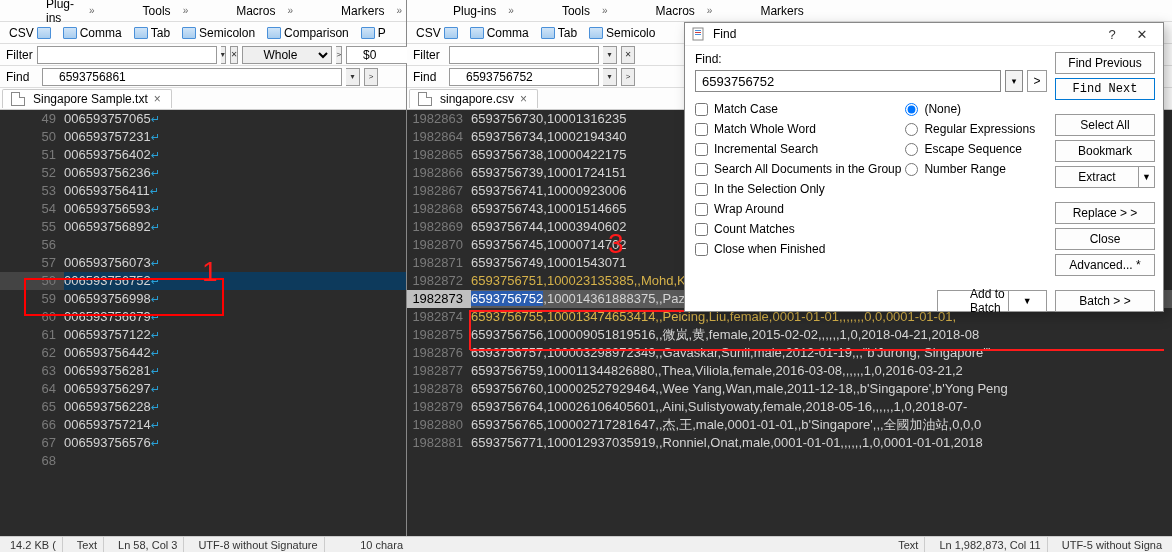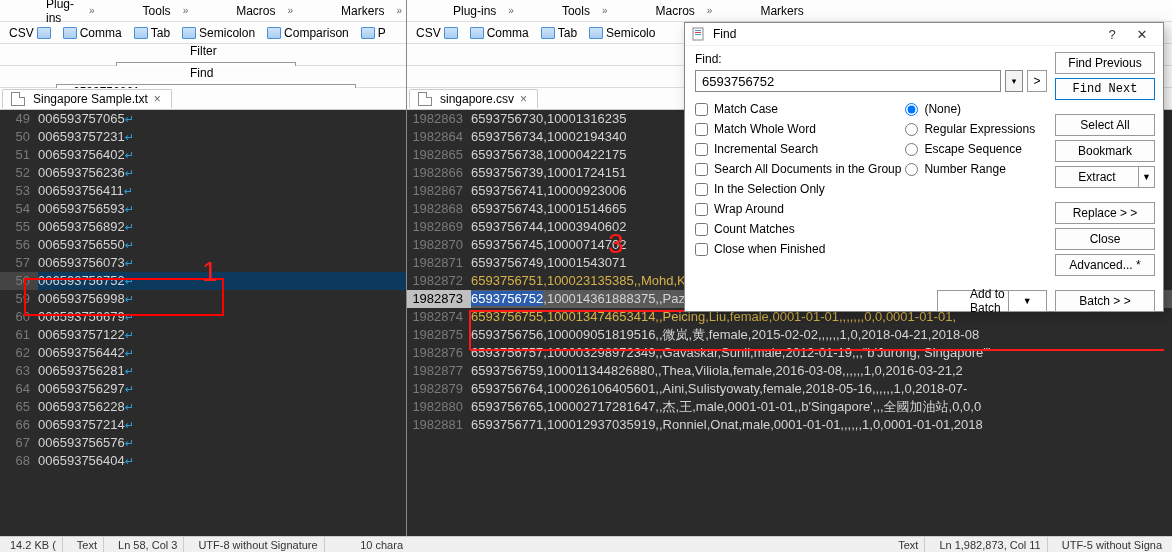--- a/index.html
+++ b/index.html
@@ -3,36 +3,36 @@
 <meta charset="utf-8">
 <style>
   * { box-sizing: border-box; margin: 0; padding: 0; font-family: "Segoe UI", Tahoma, sans-serif; }
   body { width: 1172px; height: 552px; overflow: hidden; background:#f0f0f0; position:relative; font-size:12px; color:#000;}
   .menubar { display:flex; align-items:center; height:22px; background:#fdfdfd; border-bottom:1px solid #ddd; padding-left:6px; gap:4px;}
   .menubar .mitem { padding:2px 4px; cursor:default;margin-left:36px;}
   .menubar .chev { color:#666; font-size:10px; padding:0 4px;}
   .csvbar { display:flex; align-items:center; height:22px; background:#fdfdfd; border-bottom:1px solid #ddd; padding-left:6px; gap:2px;}
   .csvbar .csvitem { display:flex; align-items:center; gap:3px; padding:0 6px 0 2px; border:1px solid transparent; cursor:default;}
   .csvbar .csvitem .csvicon { width:14px; height:12px; border:1px solid #4a90d9; background:linear-gradient(#cfe4f8,#a8cdef); border-radius:1px;}
-  .filterbar, .findbar { display:flex; align-items:center; height:22px; background:#fdfdfd; border-bottom:1px solid #ddd; padding-left:6px; gap:4px;flex-direction:column;}
+  .filterbar, .findbar { display:flex; align-items:center; height:22px; background:#fdfdfd; border-bottom:1px solid #ddd; padding-left:6px; gap:4px;}
   .filterbar .lbl, .findbar .lbl { width:32px; }
   .filterbar input, .findbar input, .filterbar select { height:18px; border:1px solid #999; padding:0 16px; font-size:12px;}
   .dd { width:14px; height:18px; border:1px solid #999; border-left:none; background:#eee; display:flex; align-items:center; justify-content:center; font-size:8px; color:#333;}
   .tabbar { display:flex; align-items:center; height:22px; background:#fdfdfd; border-bottom:1px solid #ccc; padding-left:2px;}
   .tabbar .fileicon { width:14px; height:14px; background:#fff; border:1px solid #888; position:relative; margin-right:4px;}
   .tabbar .fileicon::after{content:""; position:absolute; top:-1px; right:-1px; width:5px; height:5px; background:#fff; border-left:1px solid #888; border-bottom:1px solid #888;}
   .tabbar .tab { display:flex; align-items:center; padding:2px 8px; border-top:1px solid #ccc; border-left:1px solid #ccc; border-right:1px solid #ccc; background:#fff; border-radius:2px 2px 0 0; gap:4px;}
   .tabbar .tab .closex { color:#666; cursor:pointer; padding:0 2px;}
   .splitter { display:flex; height:calc(100% - 22px - 16px); }
   .pane { display:flex; flex-direction:column; height:100%; position:relative;}
   .pane.left { width:407px; border-right:1px solid #888;}
   .pane.right { width:765px; }
   .editor { flex:1; background:#2b2b2b; color:#d4d4d4; font-family: Consolas, "Courier New", monospace; font-size:13px; overflow:hidden; position:relative;}
   .editor .row { display:flex; height:18px; line-height:18px; white-space:pre;}
-  .editor .ln { width:38px; text-align:right; padding-right:8px; color:#7a7a7a; background:#2b2b2b; user-select:none;}
+  .editor .ln { width:64px; text-align:right; padding-right:8px; color:#7a7a7a; background:#2b2b2b; user-select:none;}
   .editor.right .ln { width:64px;}
   .editor .txt { flex:1; white-space:pre; overflow:hidden;}
   .editor .row.sel { background:#0d3a5c;}
   .editor .row.sel .ln { background:#444;}
   .editor .row.hl .ln { background:#c0c0c0; color:#000;}
   .editor .row.hl .txt { background:#5a5a5a;}
   .arrow { color:#29a0d6; font-size:11px;}
   .redbox { position:absolute; border:2px solid #ff0000; pointer-events:none; z-index:20;}
   .redlabel { position:absolute; color:#ff1a1a; font-size:28px; font-weight:400; z-index:21; font-family:"Segoe UI",Arial;}
   .status { position:absolute; bottom:0; left:0; right:0; height:16px; background:#f0f0f0; border-top:1px solid #ccc; display:flex; align-items:center; font-size:11px; color:#333; padding:0 4px; gap:8px;}
@@ -134,33 +134,33 @@
       </div>
     </div>
     <div class="editor left" id="editorL">
         <div class="row"><div class="ln">49</div><div class="txt">006593757065<span class="arrow">↵</span></div></div>
         <div class="row"><div class="ln">50</div><div class="txt">006593757231<span class="arrow">↵</span></div></div>
         <div class="row"><div class="ln">51</div><div class="txt">006593756402<span class="arrow">↵</span></div></div>
         <div class="row"><div class="ln">52</div><div class="txt">006593756236<span class="arrow">↵</span></div></div>
         <div class="row"><div class="ln">53</div><div class="txt">006593756411<span class="arrow">↵</span></div></div>
         <div class="row"><div class="ln">54</div><div class="txt">006593756593<span class="arrow">↵</span></div></div>
         <div class="row"><div class="ln">55</div><div class="txt">006593756892<span class="arrow">↵</span></div></div>
-        <div class="row"><div class="ln">56</div><div class="txt">006593756550<span class="arrow">↵</span></div></div>
+        <div class="row"><div class="ln">56</div></div>
         <div class="row"><div class="ln">57</div><div class="txt">006593756073<span class="arrow">↵</span></div></div>
         <div class="row sel"><div class="ln">50</div><div class="txt">006593756752<span class="arrow">↵</span></div></div>
         <div class="row"><div class="ln">59</div><div class="txt">006593756998<span class="arrow">↵</span></div></div>
         <div class="row"><div class="ln">60</div><div class="txt">006593756679<span class="arrow">↵</span></div></div>
         <div class="row"><div class="ln">61</div><div class="txt">006593757122<span class="arrow">↵</span></div></div>
         <div class="row"><div class="ln">62</div><div class="txt">006593756442<span class="arrow">↵</span></div></div>
         <div class="row"><div class="ln">63</div><div class="txt">006593756281<span class="arrow">↵</span></div></div>
         <div class="row"><div class="ln">64</div><div class="txt">006593756297<span class="arrow">↵</span></div></div>
         <div class="row"><div class="ln">65</div><div class="txt">006593756228<span class="arrow">↵</span></div></div>
         <div class="row"><div class="ln">66</div><div class="txt">006593757214<span class="arrow">↵</span></div></div>
         <div class="row"><div class="ln">67</div><div class="txt">006593756576<span class="arrow">↵</span></div></div>
-        <div class="row"><div class="ln">68</div><div class="txt">006593756404<span class="arrow">↵</span></div></div>
+        <div class="row"><div class="ln">68</div></div>
       </div>
   </div>
 
   <div class="pane right">
     <div class="menubar">
       <span class="mitem">Plug-ins</span>
         <span class="chev">»</span>
       <span class="mitem">Tools</span>
         <span class="chev">»</span>
       <span class="mitem">Macros</span>
@@ -213,20 +213,21 @@
         <div class="row"><div class="ln">1982868</div><div class="txt">6593756743,10001514665</div></div>
         <div class="row"><div class="ln">1982869</div><div class="txt">6593756744,10003940602</div></div>
         <div class="row"><div class="ln">1982870</div><div class="txt">6593756745,10000714702</div></div>
         <div class="row"><div class="ln">1982871</div><div class="txt">6593756749,10001543071</div></div>
         <div class="row"><div class="ln">1982872</div><div class="txt gold">6593756751,100023135385<span>,,Mohd,Khan,male,0001-01-01,,,,,,,0,0,0001-01-01,2018-0</span></div></div>
         <div class="row hl"><div class="ln">1982873</div><div class="txt"><span class="hl-match">6593756752</span>,100014361888375,,Pazhani,Pazhani,male,2016-12-10,,,,,,,0,0,2016-12-10,</div></div>
         <div class="row"><div class="ln">1982874</div><div class="txt gold">6593756755,100013474653414,,Peicing,Liu,female,0001-01-01,,,,,,,0,0,0001-01-01,</div></div>
         <div class="row"><div class="ln">1982875</div><div class="txt">6593756756,100009051819516,,微岚,黄,female,2015-02-02,,,,,,1,0,2018-04-21,2018-08</div></div>
         <div class="row"><div class="ln">1982876</div><div class="txt">6593756757,100003298972349,,Gavaskar,Sunil,male,2012-01-19,,,"b'Jurong, Singapore'"</div></div>
         <div class="row"><div class="ln">1982877</div><div class="txt">6593756759,100011344826880,,Thea,Viliola,female,2016-03-08,,,,,,1,0,2016-03-21,2</div></div>
+        <div class="row"><div class="ln">1982878</div><div class="txt">6593756760,100002527929464,,Wee Yang,Wan,male,2011-12-18,,b'Singapore',b'Yong Peng</div></div>
         <div class="row"><div class="ln">1982879</div><div class="txt">6593756764,100026106405601,,Aini,Sulistyowaty,female,2018-05-16,,,,,,1,0,2018-07-</div></div>
         <div class="row"><div class="ln">1982880</div><div class="txt">6593756765,100002717281647,,杰,王,male,0001-01-01,,b'Singapore',,,全國加油站,0,0,0</div></div>
         <div class="row"><div class="ln">1982881</div><div class="txt">6593756771,100012937035919,,Ronniel,Onat,male,0001-01-01,,,,,,1,0,0001-01-01,2018</div></div>
       </div>
   </div>
 </div>
 
 <div class="finddlg">
   <div class="titlebar">
     <svg class="ticon" viewBox="0 0 16 16">

